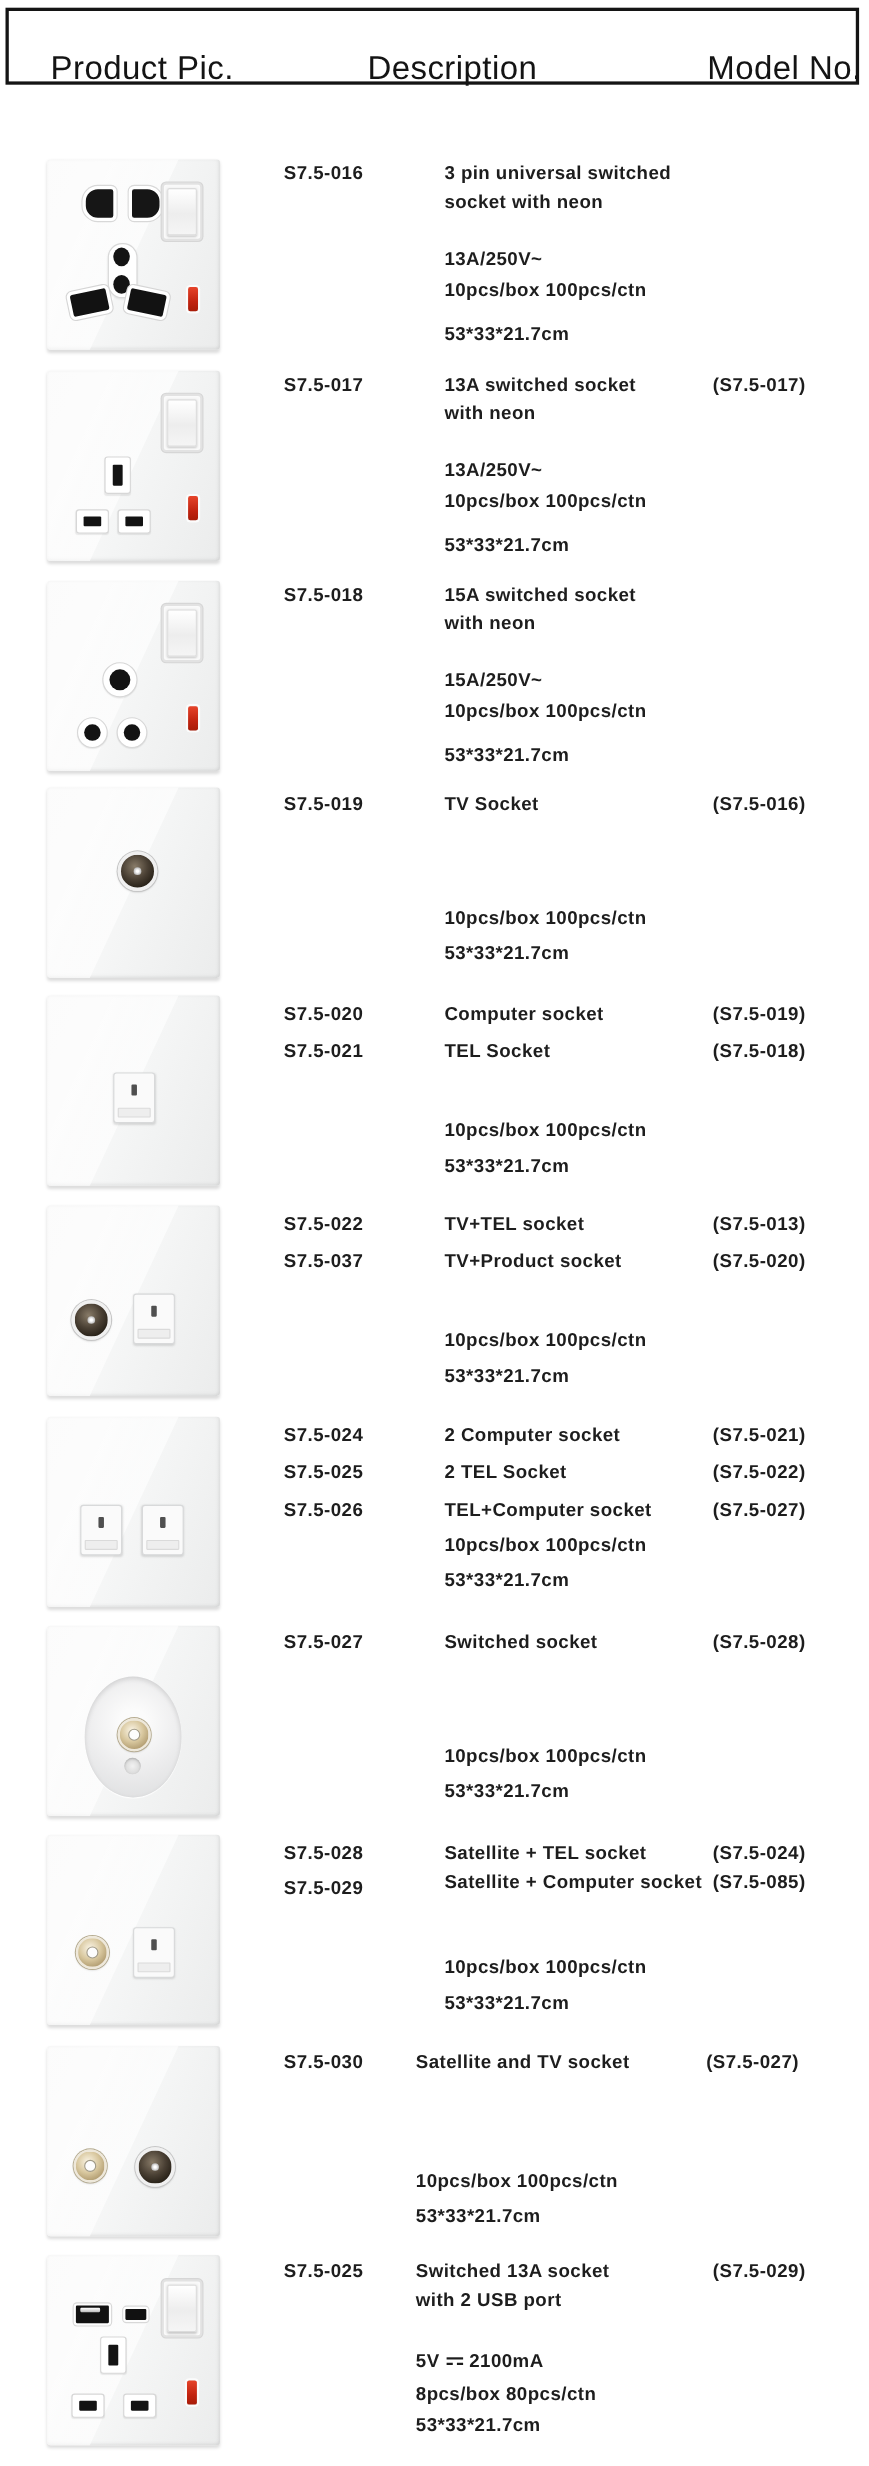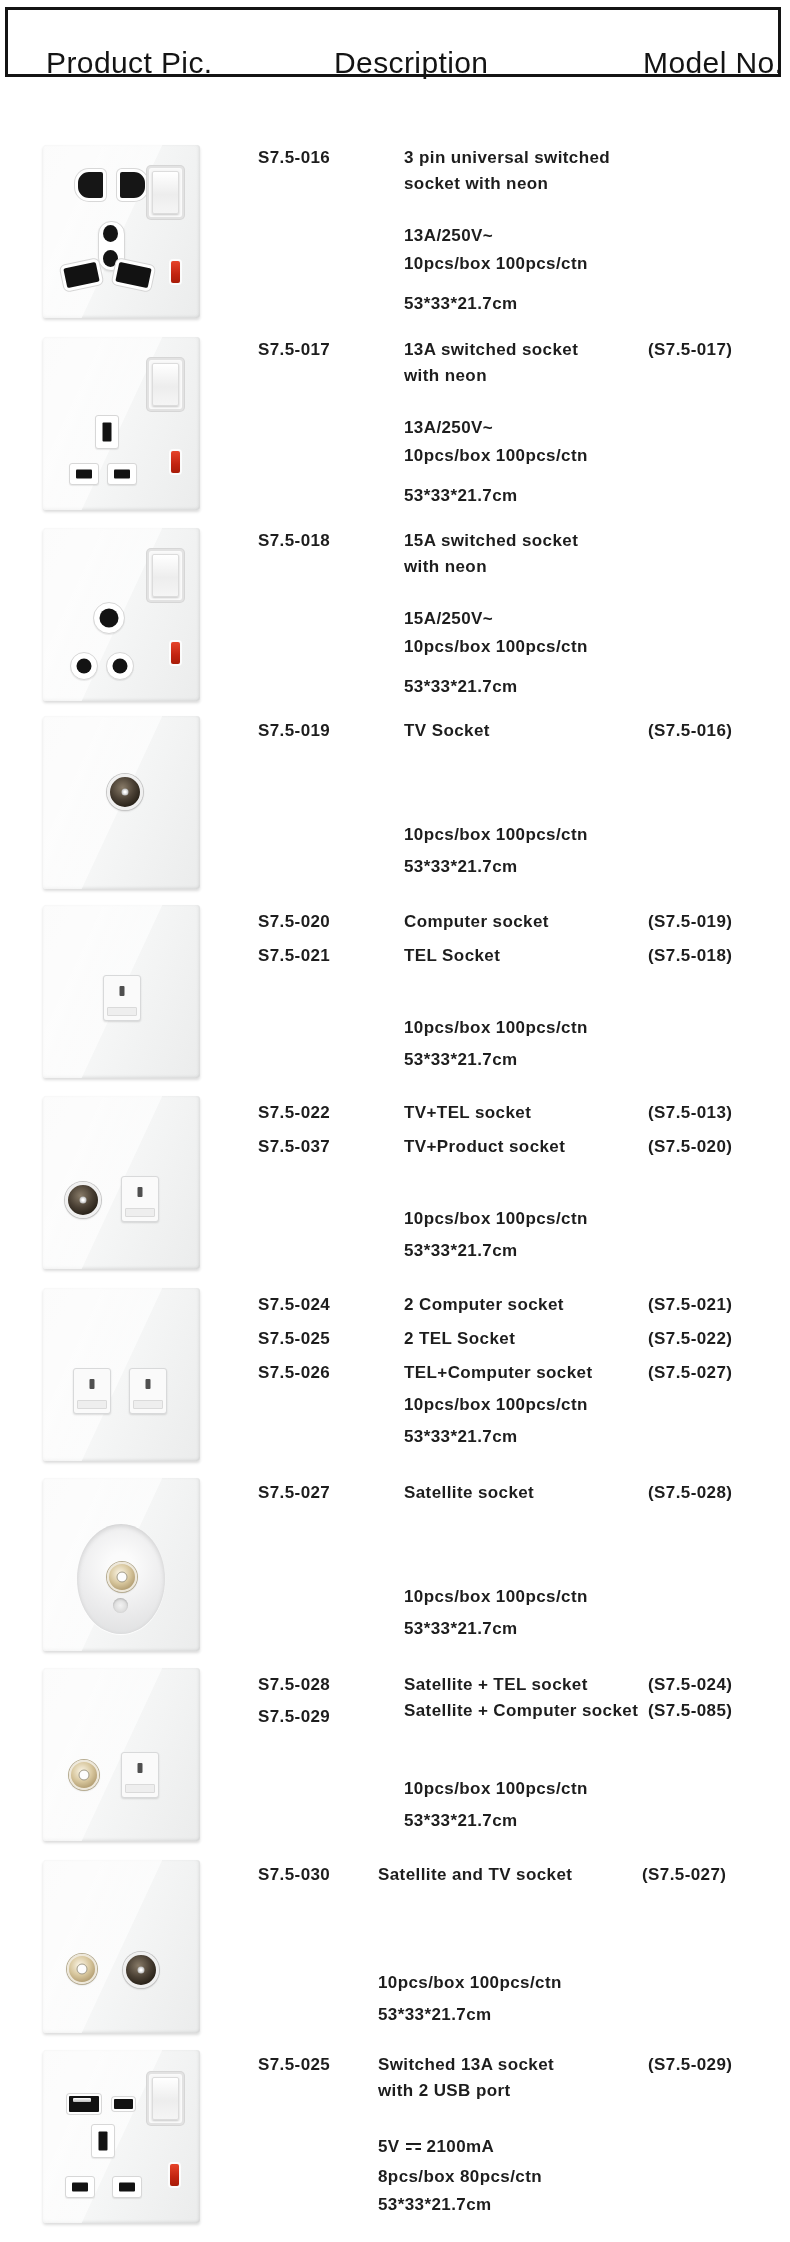--- a/index.html
+++ b/index.html
@@ -214,21 +214,21 @@
     <div class="txt" style="left:404px;top:138px">53*33*21.7cm</div>
   </section>
 
   <section class="row" style="top:1478px">
     <div class="plate">
       <div class="satoval" style="left:34px;top:46px"></div>
       <div class="fcon" style="left:64px;top:84px"></div>
       <div class="satdot" style="left:70px;top:120px"></div>
     </div>
     <div class="txt" style="left:258px;top:4px">S7.5-027</div>
-    <div class="txt" style="left:404px;top:4px">Satellite socket</div>
+    <div class="txt" style="left:404px;top:4px">Switched socket</div>
     <div class="txt" style="left:648px;top:4px">(S7.5-028)</div>
     <div class="txt" style="left:404px;top:108px">10pcs/box 100pcs/ctn</div>
     <div class="txt" style="left:404px;top:140px">53*33*21.7cm</div>
   </section>
 
   <section class="row" style="top:1668px">
     <div class="plate">
       <div class="fcon" style="left:26px;top:92px"></div>
       <div class="rj" style="left:78px;top:84px"></div>
     </div>

